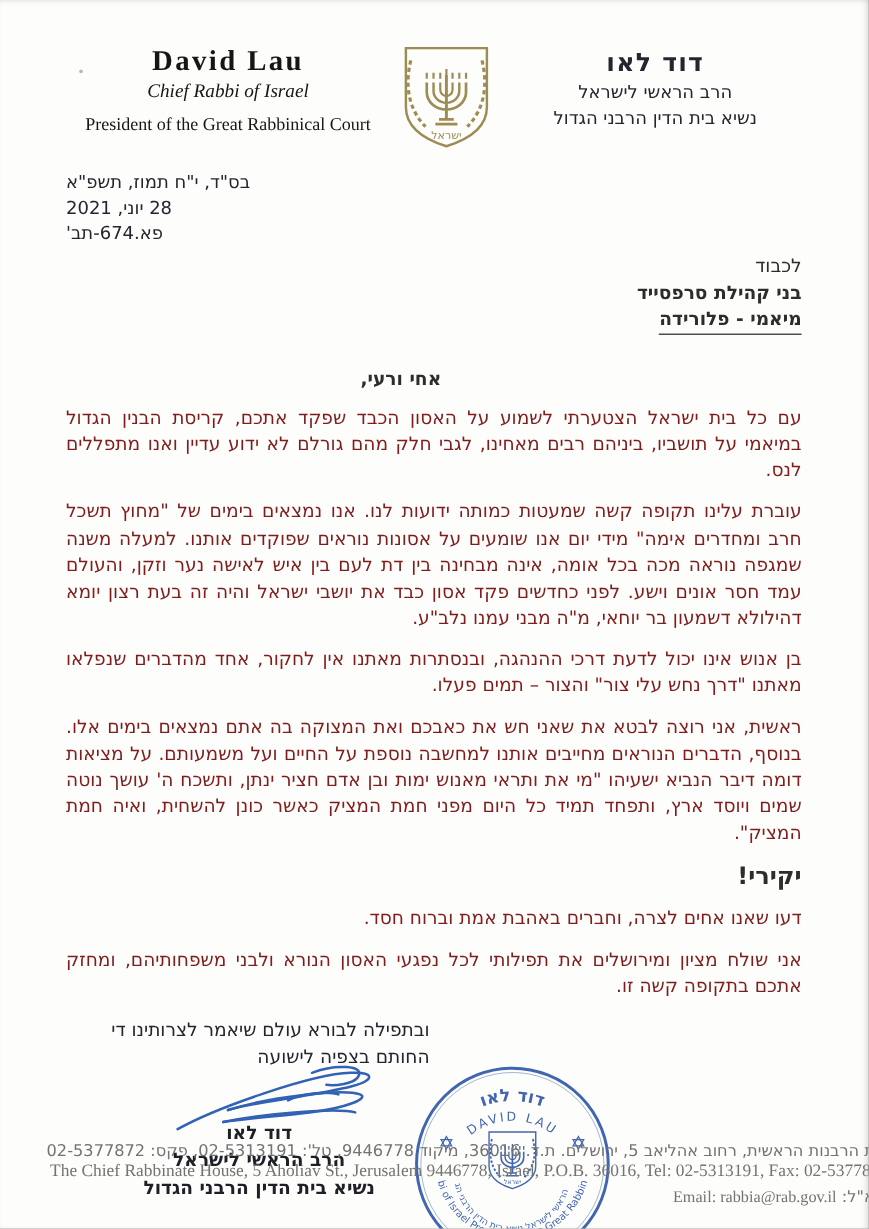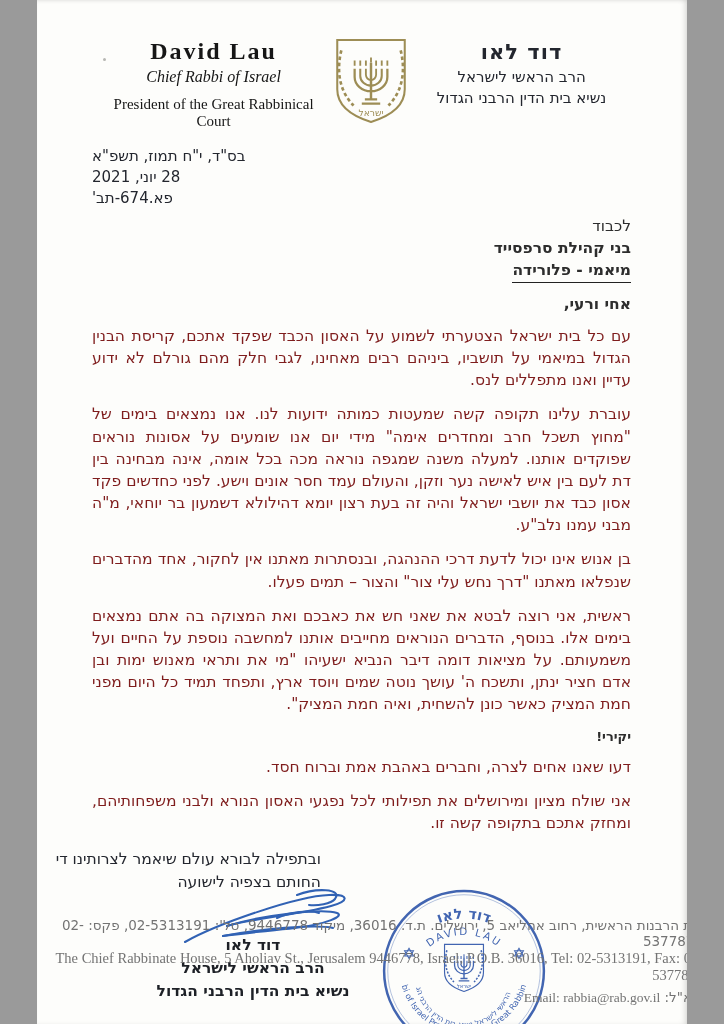--- a/index.html
+++ b/index.html
@@ -1,17 +1,17 @@
 <!DOCTYPE html>
 <html lang="he"><head>
 <meta charset="utf-8">
 <style>
   html,body{margin:0;padding:0;background:#9a9a9a;}
   .page{
-    position:relative;width:650px;height:1024px;margin:0 auto;
+    position:relative;width:724px;height:1024px;margin:0 auto;
     background:#fdfdfb;overflow:hidden;
     box-shadow:inset -4px 0 6px -3px rgba(0,0,0,.18), inset 0 3px 5px -3px rgba(0,0,0,.10);
     font-family:"DejaVu Sans",sans-serif;color:#2d2d2d;
   }
   
   .hdr{display:flex;justify-content:space-between;align-items:flex-start;padding:34px 58px 0 62px;}
   .hdr-en{width:256px;text-align:center;font-family:"Liberation Serif","DejaVu Serif",serif;color:#161616;padding-top:4px;}
   .hdr-en .nm{font-size:24px;font-weight:bold;letter-spacing:2px;}
   .hdr-en .t1{font-size:16px;margin-top:3px;font-style:italic;}
   .hdr-en .t2{font-size:15px;margin-top:10px;}
@@ -19,24 +19,24 @@
   .hdr-he .nm{font-size:21px;font-weight:bold;letter-spacing:1px;}
   .hdr-he .t1{font-size:15px;margin-top:4px;}
   .hdr-he .t2{font-size:15px;margin-top:3px;}
   .emblem-box{width:86px;height:90px;flex:0 0 auto;margin-top:2px;}
   
   .dateblock{margin:16px 0 0 55px;direction:rtl;text-align:left;width:200px;font-size:15px;line-height:1.4;color:#23262e;}
   
   .recipient{margin:6px 56px 0 0;direction:rtl;text-align:right;font-size:15.5px;line-height:1.42;}
   .recipient .b{font-weight:bold;}
   .recipient .u{font-weight:bold;border-bottom:1.5px solid #222;display:inline-block;padding-bottom:1px;}
-  .salutation{margin:12px 56px 0 0;direction:rtl;text-align:right;font-weight:bold;font-size:15.5px;}
+  .salutation{margin:28px 56px 0 0;direction:rtl;text-align:center;font-weight:bold;font-size:15.5px;}
   
   .para{margin:12px 56px 0 55px;direction:rtl;text-align:justify;font-size:15.5px;line-height:1.43;color:#7f1d1d;}
-  .yakiri{margin:13px 56px 0 0;direction:rtl;text-align:right;font-weight:bold;font-size:13px;}
+  .yakiri{margin:13px 56px 0 0;direction:rtl;text-align:right;font-weight:bold;font-size:20px;}
   
   .sig-zone{position:relative;height:200px;margin-top:12px;}
   .closing{position:absolute;top:2px;right:366px;direction:rtl;text-align:right;font-size:15.5px;line-height:1.5;color:#23262e;white-space:nowrap;}
   .scribble{position:absolute;left:140px;top:40px;width:185px;height:70px;}
   .sig-name{position:absolute;left:92px;top:88px;width:248px;text-align:center;direction:rtl;font-weight:bold;font-size:15.5px;line-height:1.5;color:#1d2026;}
   .stamp{position:absolute;left:344px;top:42px;width:166px;height:166px;opacity:.9;}
   
   .footer{position:absolute;left:16px;bottom:18px;width:100%;text-align:right;color:#737373;}
   .footer .he{direction:rtl;font-size:13.5px;}
   .footer .en{font-family:"Liberation Serif","DejaVu Serif",serif;font-size:14.5px;margin-top:1px;}

